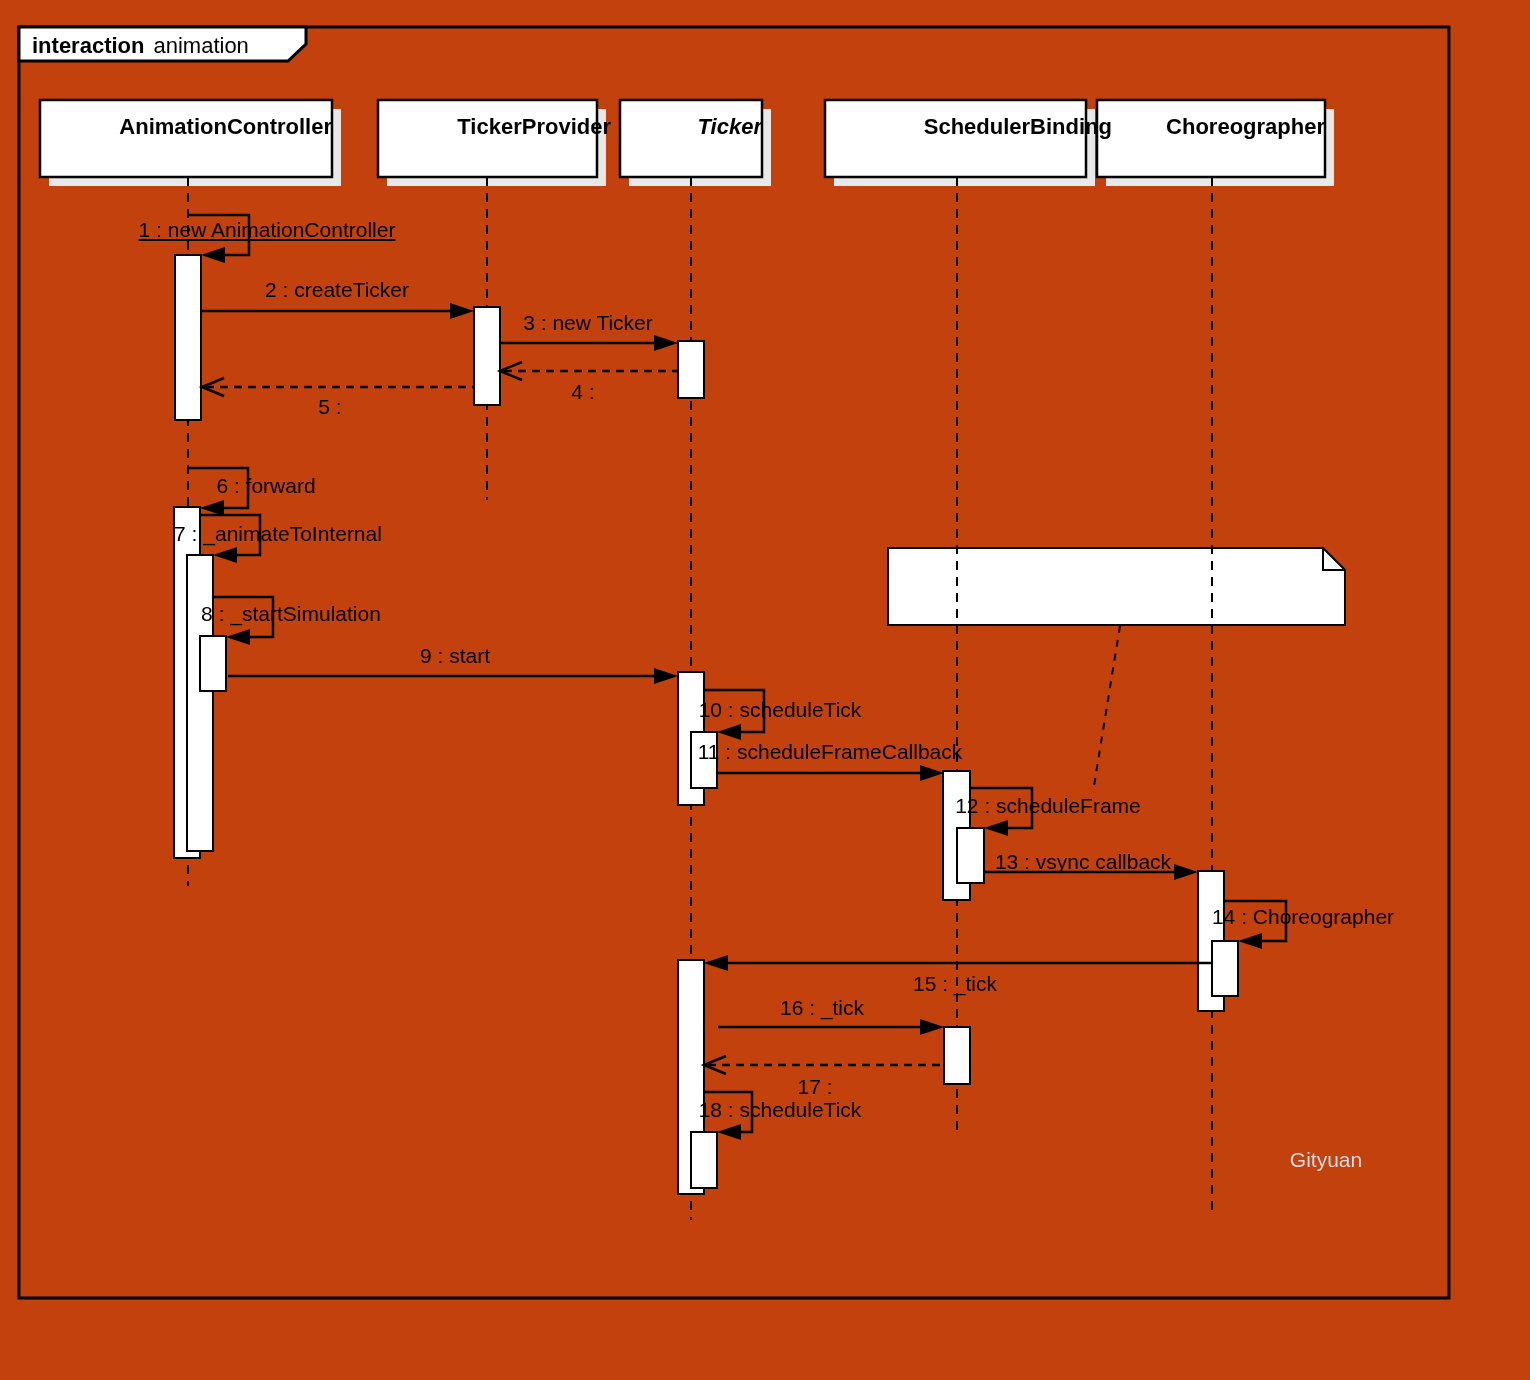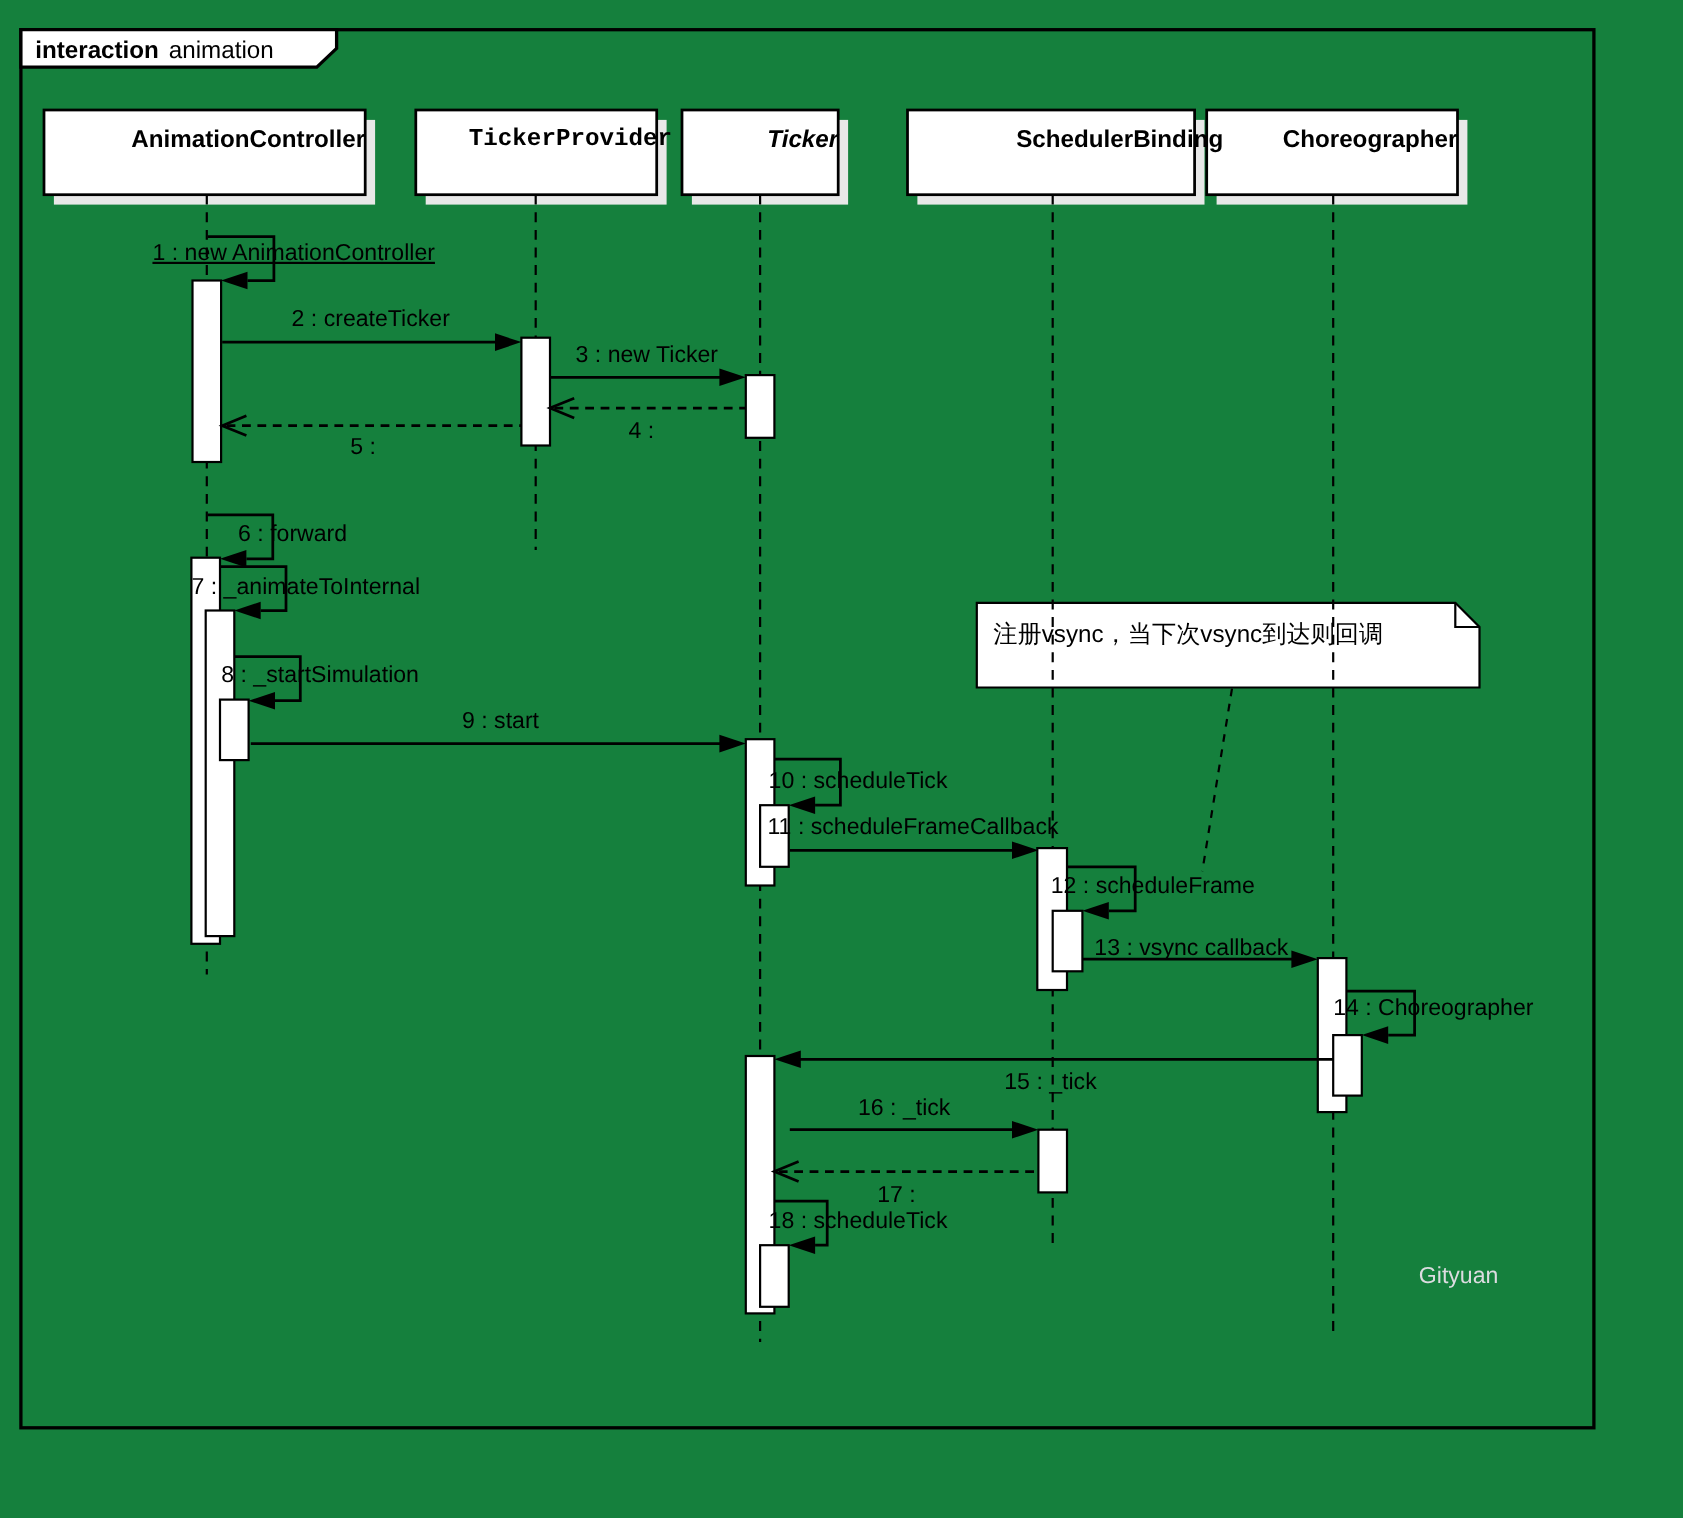--- a/index.html
+++ b/index.html
@@ -1,19 +1,19 @@
 <!DOCTYPE html>
 <html><head>
 <meta charset="utf-8">
 <style>
   html,body{margin:0;padding:0;background:#ffffff;}
   .stage{
     position:relative;
     width:1530px;height:1380px;
-    background:#15803d;
+    background:#c2410c;
     font-family:"Liberation Sans","DejaVu Sans",sans-serif;
     overflow:hidden;
   }
   .stage svg{position:absolute;left:0;top:0;}
   .lbl{
     position:absolute;
     white-space:nowrap;
     font-size:21px;
     color:#000;
     transform:translateX(-50%);
@@ -204,21 +204,21 @@
         <polygon points="717,1132 741,1124 741,1140" fill="#000" stroke="none"></polygon>
       </g>
     </g>
   </svg>
 
   <div class="tab-title">
     <span class="kw">interaction</span><span class="nm">animation</span>
   </div>
 
   <div class="lifeline-name" style="left:40px;top:114px;width:292px;">AnimationController</div>
-  <div class="lifeline-name" style="left:378px;top:114px;width:233px;font-family:Liberation Mono, monospace;">TickerProvider</div>
+  <div class="lifeline-name" style="left:378px;top:114px;width:233px;">TickerProvider</div>
   <div class="lifeline-name" style="left:620px;top:114px;width:142px;font-style:italic;">Ticker</div>
   <div class="lifeline-name" style="left:825px;top:114px;width:261px;padding-left:26px;">SchedulerBinding</div>
   <div class="lifeline-name" style="left:1097px;top:114px;width:228px;">Choreographer</div>
 
   <div class="lbl" style="left:267px;top:217px;text-decoration:underline;">1 : new AnimationController</div>
   <div class="lbl" style="left:337px;top:277px;">2 : createTicker</div>
   <div class="lbl" style="left:588px;top:310px;">3 : new Ticker</div>
   <div class="lbl" style="left:583px;top:379px;">4 :</div>
   <div class="lbl" style="left:330px;top:394px;">5 :</div>
   <div class="lbl" style="left:266px;top:473px;">6 : forward</div>
@@ -228,17 +228,16 @@
   <div class="lbl" style="left:780px;top:697px;">10 : scheduleTick</div>
   <div class="lbl" style="left:830px;top:739px;">11 : scheduleFrameCallback</div>
   <div class="lbl" style="left:1048px;top:793px;">12 : scheduleFrame</div>
   <div class="lbl" style="left:1083px;top:849px;">13 : vsync callback</div>
   <div class="lbl" style="left:1303px;top:904px;">14 : Choreographer</div>
   <div class="lbl" style="left:955px;top:971px;">15 : _tick</div>
   <div class="lbl" style="left:822px;top:995px;">16 : _tick</div>
   <div class="lbl" style="left:815px;top:1074px;">17 :</div>
   <div class="lbl" style="left:780px;top:1097px;">18 : scheduleTick</div>
 
-  <div class="note-text">注册vsync，当下次vsync到达则回调</div>
 
   <div class="watermark">Gityuan</div>
 
 </div>
 
 </body></html>

